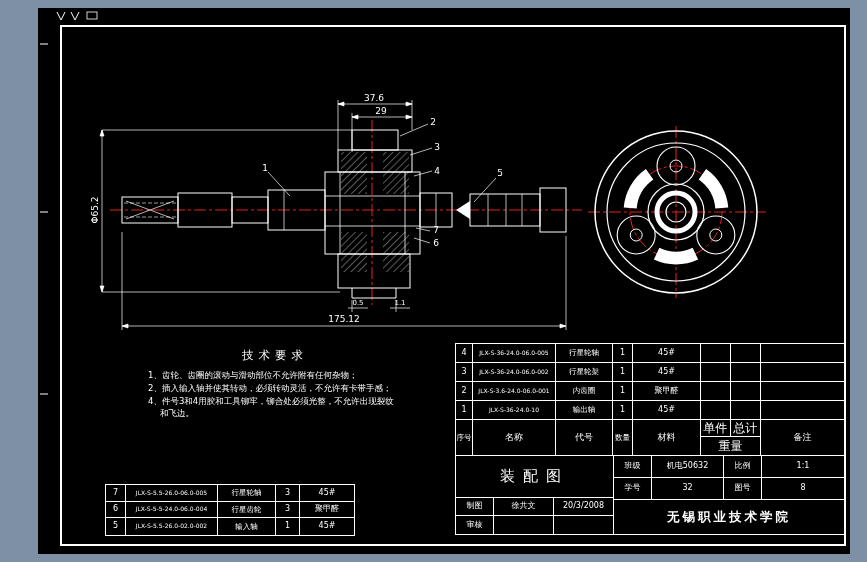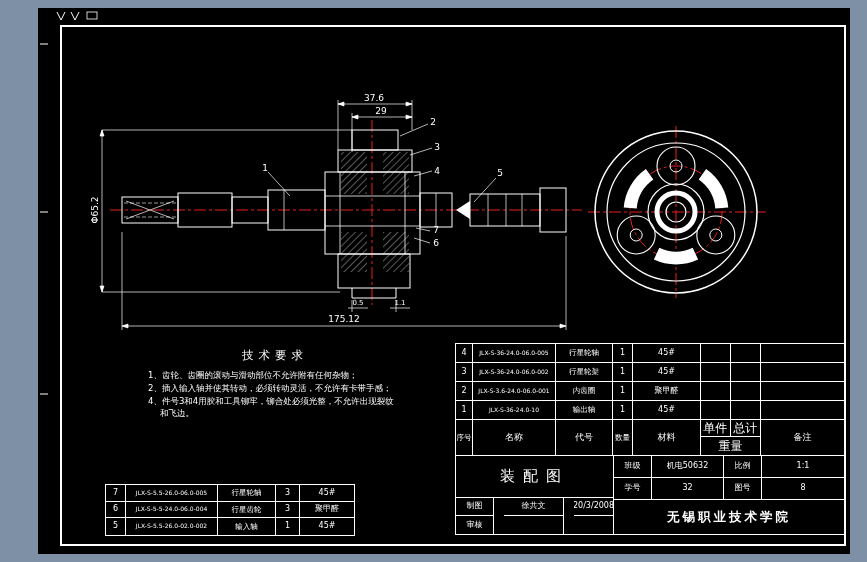--- a/index.html
+++ b/index.html
@@ -33,21 +33,21 @@
   #bomRight .hrow{grid-template-columns:17px 83px 57px 20px 68px 60px 1fr;flex:0 0 36px;}
   .hwrap{display:flex;flex-direction:column;border-right:1px solid #fff;border-bottom:1px solid #fff;}
   .hw-top{display:grid;grid-template-columns:1fr 1fr;height:17px;}
   .hw-top .cell{border-bottom:1px solid #fff;}
   .hw-top .cell:last-child{border-right:none;}
   .hw-bot{flex:1;display:flex;align-items:center;justify-content:center;font-size:12px;}
   .bottomblock{flex:1;display:flex;}
   .tb-left{width:157px;display:flex;flex-direction:column;border-right:1px solid #fff;}
   .title-cell{flex:1;display:flex;align-items:center;justify-content:center;
               font-size:15px;letter-spacing:8px;border-bottom:1px solid #fff;}
-  .sigrow{display:grid;grid-template-columns:38px 60px 1fr;flex:0 0 18px;gap:10px;}
+  .sigrow{display:grid;grid-template-columns:38px 60px 1fr;flex:0 0 18px;}
   .tb-right{flex:1;display:flex;flex-direction:column;}
   .inforow{display:grid;grid-template-columns:38px 72px 38px 1fr;flex:0 0 22px;}
   .school-cell{flex:1;display:flex;align-items:center;justify-content:center;
                font-size:12.5px;letter-spacing:3px;font-weight:bold;} .f8{font-size:8px;} .f9{font-size:9px;}
 
   
   #bomLeft{left:105px;top:484px;width:250px;height:52px;}
   #bomLeft .row{grid-template-columns:20px 92px 58px 24px 1fr;flex:1;}
 
   

